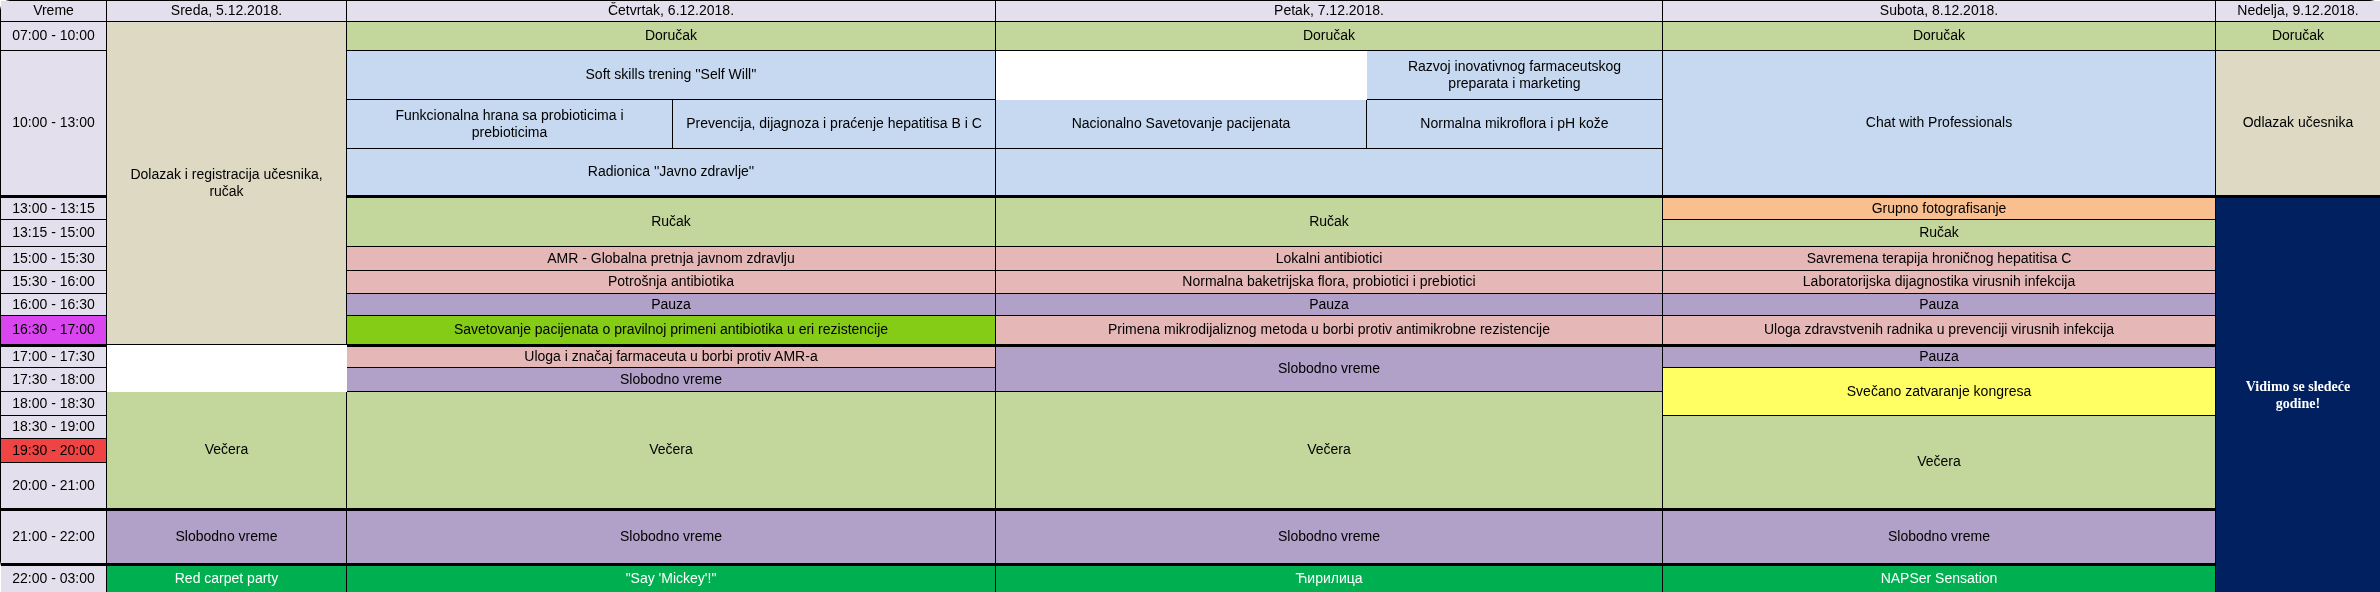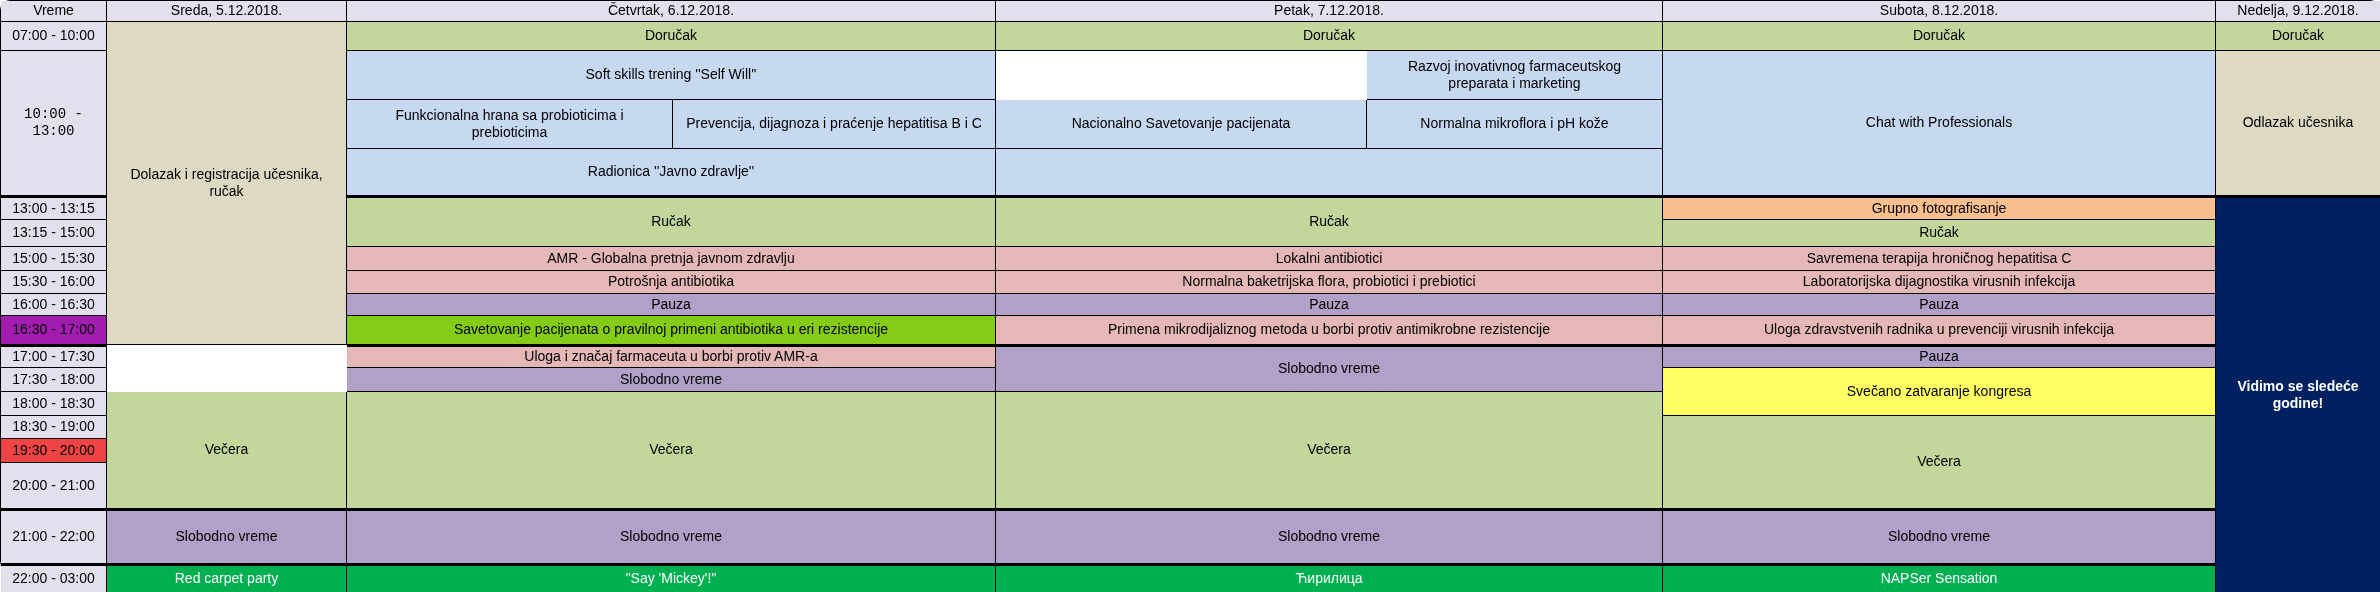--- a/index.html
+++ b/index.html
@@ -34,27 +34,27 @@
 
 <div class="table-wrap">
   <div class="grid" style="grid-template-columns: 106px 240px 326px 323px 371px 296px 553px 165px; grid-template-rows: 21px 29px 49px 49px 47px 24px 27px 24px 23px 22px 29px 23px 24px 24px 23px 24px 46px 55px 29px;">
       <div class="cell" style="grid-area: 1 / 1 / span 1 / span 1; background: rgb(228, 223, 236);">Vreme</div>
       <div class="cell" style="grid-area: 1 / 2 / span 1 / span 1; background: rgb(228, 223, 236);">Sreda, 5.12.2018.</div>
       <div class="cell" style="grid-area: 1 / 3 / span 1 / span 2; background: rgb(228, 223, 236);">Četvrtak, 6.12.2018.</div>
       <div class="cell" style="grid-area: 1 / 5 / span 1 / span 2; background: rgb(228, 223, 236);">Petak, 7.12.2018.</div>
       <div class="cell" style="grid-area: 1 / 7 / span 1 / span 1; background: rgb(228, 223, 236);">Subota, 8.12.2018.</div>
       <div class="cell" style="grid-area: 1 / 8 / span 1 / span 1; background: rgb(228, 223, 236);">Nedelja, 9.12.2018.</div>
       <div class="cell" style="grid-area: 2 / 1 / span 1 / span 1; background: rgb(228, 223, 236);">07:00 - 10:00</div>
-      <div class="cell" style="grid-area: 3 / 1 / span 3 / span 1; background: rgb(228, 223, 236); font-family: Liberation Mono, monospace;">10:00 - 13:00</div>
+      <div class="cell" style="grid-area: 3 / 1 / span 3 / span 1; background: rgb(228, 223, 236);">10:00 - 13:00</div>
       <div class="cell thick-top" style="grid-area: 6 / 1 / span 1 / span 1; background: rgb(228, 223, 236);">13:00 - 13:15</div>
       <div class="cell" style="grid-area: 7 / 1 / span 1 / span 1; background: rgb(228, 223, 236);">13:15 - 15:00</div>
       <div class="cell" style="grid-area: 8 / 1 / span 1 / span 1; background: rgb(228, 223, 236);">15:00 - 15:30</div>
       <div class="cell" style="grid-area: 9 / 1 / span 1 / span 1; background: rgb(228, 223, 236);">15:30 - 16:00</div>
       <div class="cell" style="grid-area: 10 / 1 / span 1 / span 1; background: rgb(228, 223, 236);">16:00 - 16:30</div>
-      <div class="cell" style="grid-area: 11 / 1 / span 1 / span 1; background: #a21caf;">16:30 - 17:00</div>
+      <div class="cell" style="grid-area: 11 / 1 / span 1 / span 1; background: #d946ef;">16:30 - 17:00</div>
       <div class="cell thick-top" style="grid-area: 12 / 1 / span 1 / span 1; background: rgb(228, 223, 236);">17:00 - 17:30</div>
       <div class="cell" style="grid-area: 13 / 1 / span 1 / span 1; background: rgb(228, 223, 236);">17:30 - 18:00</div>
       <div class="cell" style="grid-area: 14 / 1 / span 1 / span 1; background: rgb(228, 223, 236);">18:00 - 18:30</div>
       <div class="cell" style="grid-area: 15 / 1 / span 1 / span 1; background: rgb(228, 223, 236);">18:30 - 19:00</div>
       <div class="cell" style="grid-area: 16 / 1 / span 1 / span 1; background: #ef4444;">19:30 - 20:00</div>
       <div class="cell" style="grid-area: 17 / 1 / span 1 / span 1; background: rgb(228, 223, 236);">20:00 - 21:00</div>
       <div class="cell thick-top" style="grid-area: 18 / 1 / span 1 / span 1; background: rgb(228, 223, 236);">21:00 - 22:00</div>
       <div class="cell thick-top" style="grid-area: 19 / 1 / span 1 / span 1; background: rgb(228, 223, 236);">22:00 - 03:00</div>
       <div class="cell" style="grid-area: 2 / 2 / span 10 / span 1; background: rgb(221, 217, 195);">Dolazak i registracija učesnika, ručak</div>
       <div class="cell" style="grid-area: 14 / 2 / span 4 / span 1; background: rgb(195, 214, 155);">Večera</div>
@@ -97,15 +97,15 @@
       <div class="cell" style="grid-area: 9 / 7 / span 1 / span 1; background: rgb(229, 184, 183);">Laboratorijska dijagnostika virusnih infekcija</div>
       <div class="cell" style="grid-area: 10 / 7 / span 1 / span 1; background: rgb(177, 160, 199);">Pauza</div>
       <div class="cell" style="grid-area: 11 / 7 / span 1 / span 1; background: rgb(229, 184, 183);">Uloga zdravstvenih radnika u prevenciji virusnih infekcija</div>
       <div class="cell thick-top" style="grid-area: 12 / 7 / span 1 / span 1; background: rgb(177, 160, 199);">Pauza</div>
       <div class="cell" style="grid-area: 13 / 7 / span 2 / span 1; background: rgb(255, 255, 99);">Svečano zatvaranje kongresa</div>
       <div class="cell" style="grid-area: 15 / 7 / span 3 / span 1; background: rgb(195, 214, 155);">Večera</div>
       <div class="cell thick-top" style="grid-area: 18 / 7 / span 1 / span 1; background: rgb(177, 160, 199);">Slobodno vreme</div>
       <div class="cell thick-top" style="grid-area: 19 / 7 / span 1 / span 1; background: rgb(0, 176, 80); color: rgb(255, 255, 255);">NAPSer Sensation</div>
       <div class="cell" style="grid-area: 2 / 8 / span 1 / span 1; background: rgb(195, 214, 155);">Doručak</div>
       <div class="cell" style="grid-area: 3 / 8 / span 3 / span 1; background: rgb(221, 217, 195);">Odlazak učesnika</div>
-      <div class="cell thick-top" style="grid-area: 6 / 8 / span 14 / span 1; background: rgb(0, 32, 96); color: rgb(255, 255, 255); font-weight: bold;">Vidimo se sledeće godine!</div>
+      <div class="cell thick-top" style="grid-area: 6 / 8 / span 14 / span 1; background: rgb(0, 32, 96); color: rgb(255, 255, 255); font-weight: bold; font-family: Liberation Serif, serif;">Vidimo se sledeće godine!</div>
     </div>
 </div>
 
 </body></html>

